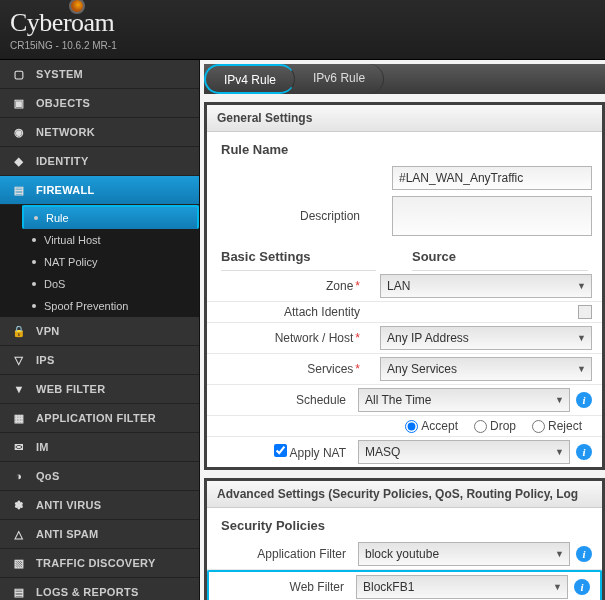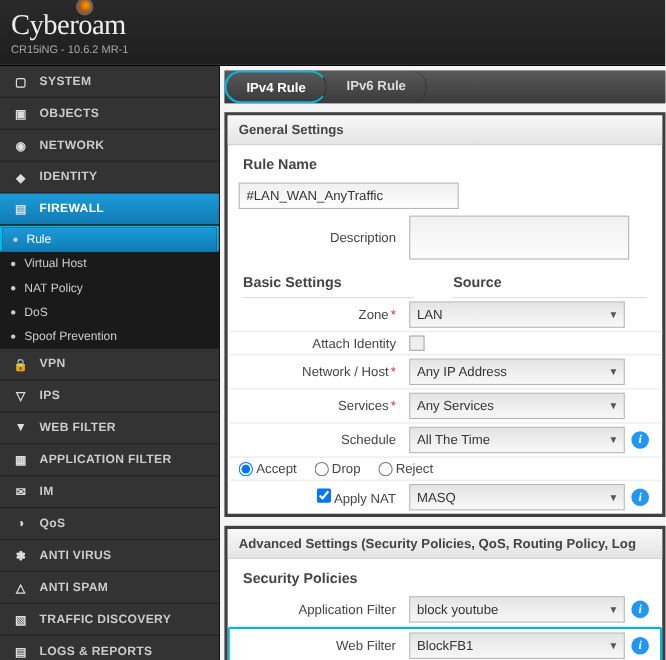--- a/index.html
+++ b/index.html
@@ -8,41 +8,41 @@
 .logo-area { color: #fff; }
 .logo-text { font-size: 26px; font-weight: normal; font-family: Georgia, serif; color: #eee; letter-spacing: -0.5px; }
 .logo-o { display: inline-block; position: relative; }
 .logo-icon { position: absolute; top: -10px; left: -2px; width: 16px; height: 16px; border-radius: 50%; background: radial-gradient(circle at 60% 40%, #f59e0b 0%, #b45309 60%); border: 2px solid #666; }
 .version { font-size: 10px; color: #aaa; margin-top: 2px; }
 .main { display: flex; flex: 1; overflow: hidden; }
 .sidebar { width: 200px; background: #333; color: #ccc; overflow-y: auto; border-right: 1px solid #111; }
 .sidebar-item { display: flex; align-items: center; padding: 6px 10px; border-bottom: 1px solid #222; cursor: pointer; font-size: 11px; font-weight: bold; letter-spacing: 0.3px; }
 .sidebar-item.active { background: linear-gradient(#1b9bd8, #117bb4); color: #fff; }
 .sidebar-icon { width: 18px; height: 16px; margin-right: 8px; display: inline-flex; align-items: center; justify-content: center; color: #ddd; }
-.sidebar-sub { background: #1a1a1a; }
+.sidebar-sub { background: #1a1a1a; padding-left: 22px; }
 .sidebar-sub .sidebar-subitem { display: flex; align-items: center; padding: 5px 10px; font-size: 11px; color: #ccc; border-bottom: none; cursor: pointer; }
 .sidebar-sub .sidebar-subitem::before { content: ""; width: 4px; height: 4px; background: #ccc; border-radius: 50%; margin-right: 8px; }
 .sidebar-subitem.active { background: linear-gradient(#1b9bd8, #117bb4); color: #fff; }
 .highlight-box { border: 2px solid #00b7eb; border-radius: 2px; }
 .content { flex: 1; background: #f4f4f4; overflow-y: auto; padding: 4px 0 0 4px; }
 .tabs { display: flex; background: #555; background: linear-gradient(#5a5a5a, #3a3a3a); height: 30px; }
-.tab { padding: 7px 18px; font-weight: bold; font-size: 12px; color: #ddd; cursor: pointer; border-right: 1px solid #333; border-radius: 15px; }
+.tab { padding: 7px 18px; font-weight: normal; font-size: 12px; color: #ddd; cursor: pointer; border-right: 1px solid #333; border-radius: 15px; }
 .tab.active { color: #fff; }
 .panel { background: #fff; border: 3px solid #404040; margin: 8px 0 8px 0; padding: 0; }
 .panel-header { background: linear-gradient(#f8f8f8, #e4e4e4); padding: 6px 10px; font-weight: bold; font-size: 12px; color: #444; border-bottom: 1px solid #ccc; }
 .section-title { font-weight: bold; font-size: 13px; color: #444; padding: 10px 14px 6px; }
 .section-title.underline { border-bottom: 1px solid #ddd; margin: 0 14px 8px; padding-left: 0; padding-right: 0; }
 .row-underline { border-bottom: 1px solid #e8e8e8; }
 .form-row { display: flex; align-items: center; padding: 3px 10px; }
 .form-label { width: 155px; text-align: right; padding-right: 12px; color: #444; font-size: 12px; }
 .req { color: #d33; margin-left: 2px; }
-.form-control { flex: 1; display: flex; align-items: center; gap: 6px; }
+.form-control { flex: 1; display: flex; align-items: center; gap: 6px; justify-content: flex-end; }
 input[type=text], textarea, select { border: 1px solid #b5b5b5; background: linear-gradient(#f0f0f0, #fdfdfd); padding: 4px 6px; font-size: 12px; color: #333; width: 200px; }
 textarea { height: 40px; resize: none; }
-select { width: 196px; appearance: none; background: linear-gradient(#e4e4e4, #f8f8f8); }
+select { width: 212px; appearance: none; background: linear-gradient(#e4e4e4, #f8f8f8); }
 .select-wrap { position: relative; display: inline-block; }
 .select-wrap::after { content: "▼"; position: absolute; right: 6px; top: 50%; transform: translateY(-50%); font-size: 9px; color: #555; pointer-events: none; }
 .radio-group label { margin-right: 10px; font-size: 12px; color: #444; display: inline-flex; align-items: center; gap: 3px; }
 .info-icon { width: 16px; height: 16px; border-radius: 50%; background: #2196f3; color: #fff; display: inline-flex; align-items: center; justify-content: center; font-style: italic; font-weight: bold; font-size: 11px; font-family: Georgia, serif; cursor: pointer; }
 .checkbox-placeholder { width: 14px; height: 14px; border: 1px solid #aaa; background: #eee; display: inline-block; }
 .dual-head { display: flex; padding: 0 14px; gap: 36px; }
 .dual-head .section-title { padding: 10px 0 6px; margin: 0; }
 .dual-head .left { width: 155px; text-align: left; }
 </style>
 </head>

